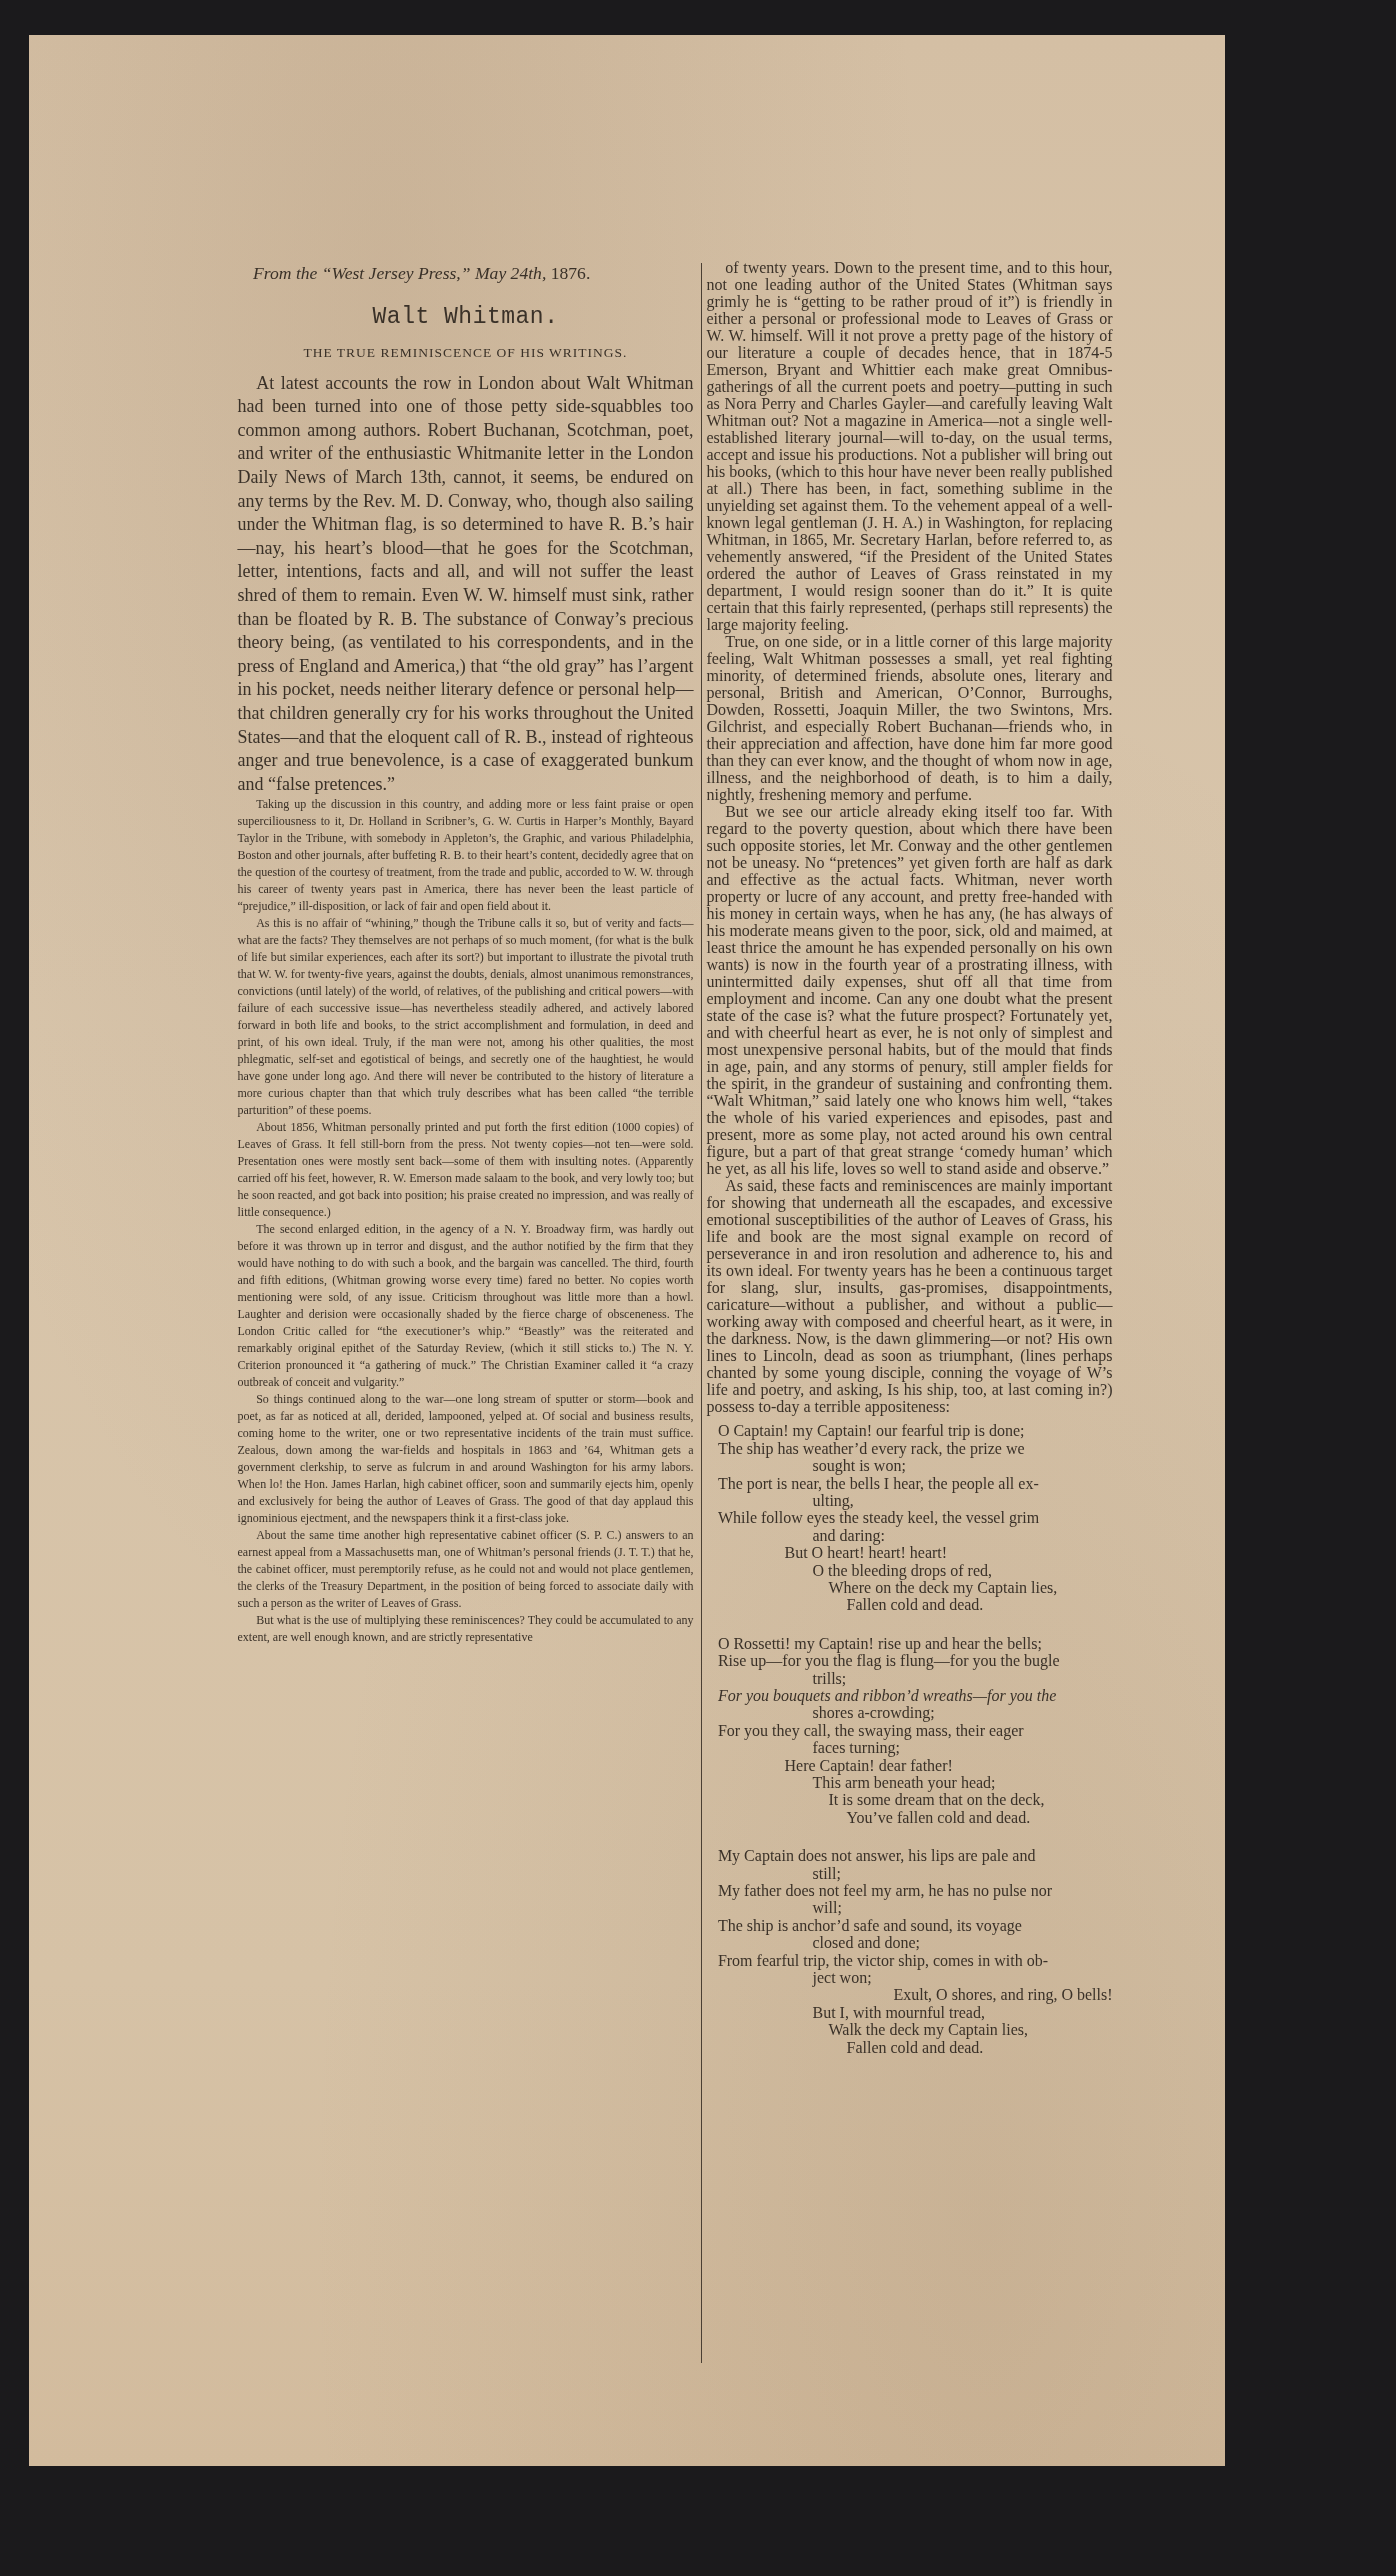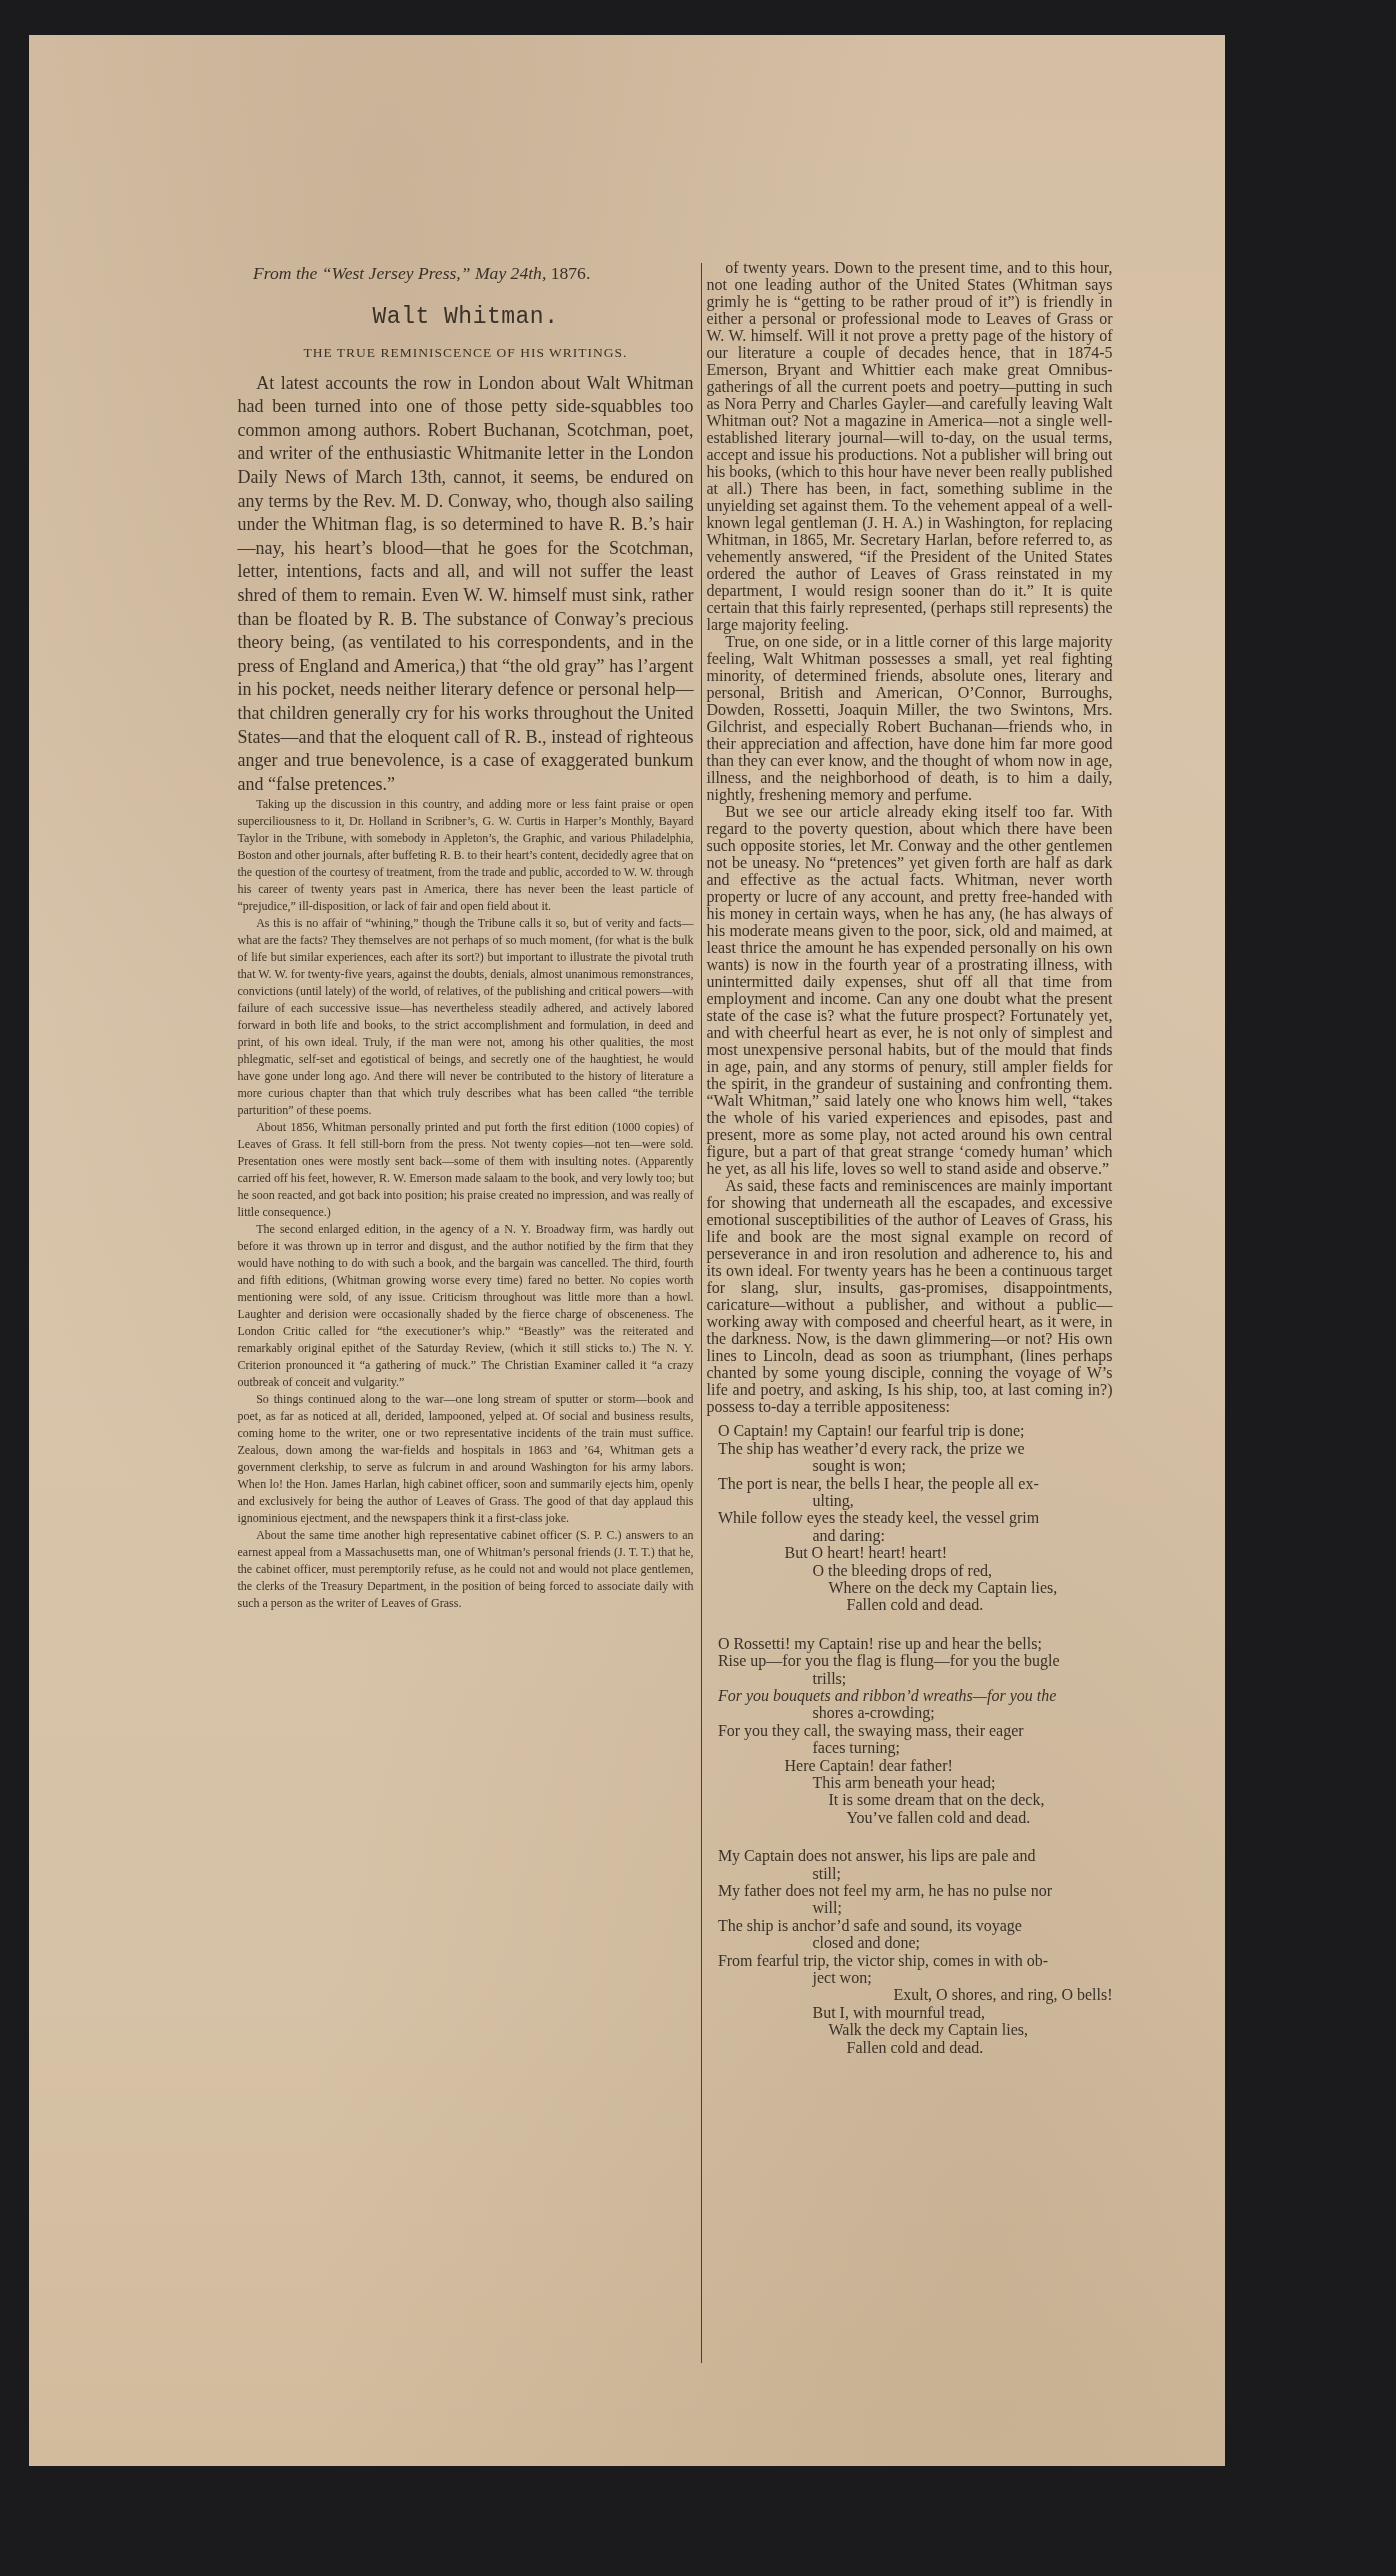--- a/index.html
+++ b/index.html
@@ -50,20 +50,21 @@
       <p>At latest accounts the row in London about Walt Whitman had been turned into one of those petty side-squabbles too common among authors. Robert Buchanan, Scotchman, poet, and writer of the enthusiastic Whitmanite letter in the London Daily News of March 13th, cannot, it seems, be endured on any terms by the Rev. M. D. Conway, who, though also sailing under the Whitman flag, is so determined to have R. B.’s hair—nay, his heart’s blood—that he goes for the Scotchman, letter, intentions, facts and all, and will not suffer the least shred of them to remain. Even W. W. himself must sink, rather than be floated by R. B. The substance of Conway’s precious theory being, (as ventilated to his correspondents, and in the press of England and America,) that “the old gray” has l’argent in his pocket, needs neither literary defence or personal help—that children generally cry for his works throughout the United States—and that the eloquent call of R. B., instead of righteous anger and true benevolence, is a case of exaggerated bunkum and “false pretences.”</p>
     </div>
 
     <div class="body">
       <p>Taking up the discussion in this country, and adding more or less faint praise or open superciliousness to it, Dr. Holland in Scribner’s, G. W. Curtis in Harper’s Monthly, Bayard Taylor in the Tribune, with somebody in Appleton’s, the Graphic, and various Philadelphia, Boston and other journals, after buffeting R. B. to their heart’s content, decidedly agree that on the question of the courtesy of treatment, from the trade and public, accorded to W. W. through his career of twenty years past in America, there has never been the least particle of “prejudice,” ill-disposition, or lack of fair and open field about it.</p>
       <p>As this is no affair of “whining,” though the Tribune calls it so, but of verity and facts—what are the facts? They themselves are not perhaps of so much moment, (for what is the bulk of life but similar experiences, each after its sort?) but important to illustrate the pivotal truth that W. W. for twenty-five years, against the doubts, denials, almost unanimous remonstrances, convictions (until lately) of the world, of relatives, of the publishing and critical powers—with failure of each successive issue—has nevertheless steadily adhered, and actively labored forward in both life and books, to the strict accomplishment and formulation, in deed and print, of his own ideal. Truly, if the man were not, among his other qualities, the most phlegmatic, self-set and egotistical of beings, and secretly one of the haughtiest, he would have gone under long ago. And there will never be contributed to the history of literature a more curious chapter than that which truly describes what has been called “the terrible parturition” of these poems.</p>
       <p>About 1856, Whitman personally printed and put forth the first edition (1000 copies) of Leaves of Grass. It fell still-born from the press. Not twenty copies—not ten—were sold. Presentation ones were mostly sent back—some of them with insulting notes. (Apparently carried off his feet, however, R. W. Emerson made salaam to the book, and very lowly too; but he soon reacted, and got back into position; his praise created no impression, and was really of little consequence.)</p>
       <p>The second enlarged edition, in the agency of a N. Y. Broadway firm, was hardly out before it was thrown up in terror and disgust, and the author notified by the firm that they would have nothing to do with such a book, and the bargain was cancelled. The third, fourth and fifth editions, (Whitman growing worse every time) fared no better. No copies worth mentioning were sold, of any issue. Criticism throughout was little more than a howl. Laughter and derision were occasionally shaded by the fierce charge of obsceneness. The London Critic called for “the executioner’s whip.” “Beastly” was the reiterated and remarkably original epithet of the Saturday Review, (which it still sticks to.) The N. Y. Criterion pronounced it “a gathering of muck.” The Christian Examiner called it “a crazy outbreak of conceit and vulgarity.”</p>
       <p>So things continued along to the war—one long stream of sputter or storm—book and poet, as far as noticed at all, derided, lampooned, yelped at. Of social and business results, coming home to the writer, one or two representative incidents of the train must suffice. Zealous, down among the war-fields and hospitals in 1863 and ’64, Whitman gets a government clerkship, to serve as fulcrum in and around Washington for his army labors. When lo! the Hon. James Harlan, high cabinet officer, soon and summarily ejects him, openly and exclusively for being the author of Leaves of Grass. The good of that day applaud this ignominious ejectment, and the newspapers think it a first-class joke.</p>
       <p>About the same time another high representative cabinet officer (S. P. C.) answers to an earnest appeal from a Massachusetts man, one of Whitman’s personal friends (J. T. T.) that he, the cabinet officer, must peremptorily refuse, as he could not and would not place gentlemen, the clerks of the Treasury Department, in the position of being forced to associate daily with such a person as the writer of Leaves of Grass.</p>
+      <p>But what is the use of multiplying these reminiscences? They could be accumulated to any extent, are well enough known, and are strictly representative</p>
     </div>
   </div>
 
   <div class="rule"></div>
 
   <div class="col col-right">
     <p>of twenty years. Down to the present time, and to this hour, not one leading author of the United States (Whitman says grimly he is “getting to be rather proud of it”) is friendly in either a personal or professional mode to Leaves of Grass or W. W. himself. Will it not prove a pretty page of the history of our literature a couple of decades hence, that in 1874-5 Emerson, Bryant and Whittier each make great Omnibus-gatherings of all the current poets and poetry—putting in such as Nora Perry and Charles Gayler—and carefully leaving Walt Whitman out? Not a magazine in America—not a single well-established literary journal—will to-day, on the usual terms, accept and issue his productions. Not a publisher will bring out his books, (which to this hour have never been really published at all.) There has been, in fact, something sublime in the unyielding set against them. To the vehement appeal of a well-known legal gentleman (J. H. A.) in Washington, for replacing Whitman, in 1865, Mr. Secretary Harlan, before referred to, as vehemently answered, “if the President of the United States ordered the author of Leaves of Grass reinstated in my department, I would resign sooner than do it.” It is quite certain that this fairly represented, (perhaps still represents) the large majority feeling.</p>
     <p>True, on one side, or in a little corner of this large majority feeling, Walt Whitman possesses a small, yet real fighting minority, of determined friends, absolute ones, literary and personal, British and American, O’Connor, Burroughs, Dowden, Rossetti, Joaquin Miller, the two Swintons, Mrs. Gilchrist, and especially Robert Buchanan—friends who, in their appreciation and affection, have done him far more good than they can ever know, and the thought of whom now in age, illness, and the neighborhood of death, is to him a daily, nightly, freshening memory and perfume.</p>
     <p>But we see our article already eking itself too far. With regard to the poverty question, about which there have been such opposite stories, let Mr. Conway and the other gentlemen not be uneasy. No “pretences” yet given forth are half as dark and effective as the actual facts. Whitman, never worth property or lucre of any account, and pretty free-handed with his money in certain ways, when he has any, (he has always of his moderate means given to the poor, sick, old and maimed, at least thrice the amount he has expended personally on his own wants) is now in the fourth year of a prostrating illness, with unintermitted daily expenses, shut off all that time from employment and income. Can any one doubt what the present state of the case is? what the future prospect? Fortunately yet, and with cheerful heart as ever, he is not only of simplest and most unexpensive personal habits, but of the mould that finds in age, pain, and any storms of penury, still ampler fields for the spirit, in the grandeur of sustaining and confronting them. “Walt Whitman,” said lately one who knows him well, “takes the whole of his varied experiences and episodes, past and present, more as some play, not acted around his own central figure, but a part of that great strange ‘comedy human’ which he yet, as all his life, loves so well to stand aside and observe.”</p>
     <p>As said, these facts and reminiscences are mainly important for showing that underneath all the escapades, and excessive emotional susceptibilities of the author of Leaves of Grass, his life and book are the most signal example on record of perseverance in and iron resolution and adherence to, his and its own ideal. For twenty years has he been a continuous target for slang, slur, insults, gas-promises, disappointments, caricature—without a publisher, and without a public—working away with composed and cheerful heart, as it were, in the darkness. Now, is the dawn glimmering—or not? His own lines to Lincoln, dead as soon as triumphant, (lines perhaps chanted by some young disciple, conning the voyage of W’s life and poetry, and asking, Is his ship, too, at last coming in?) possess to-day a terrible appositeness:</p>

